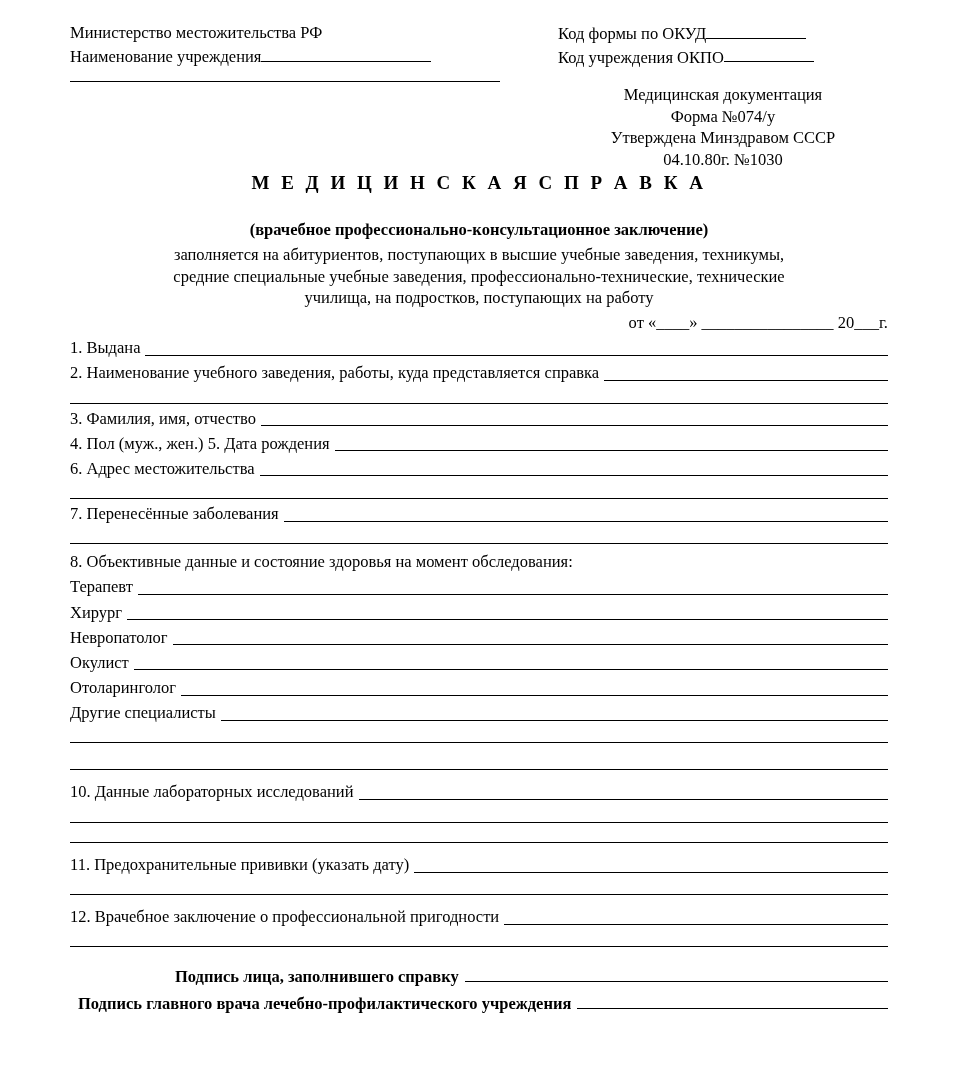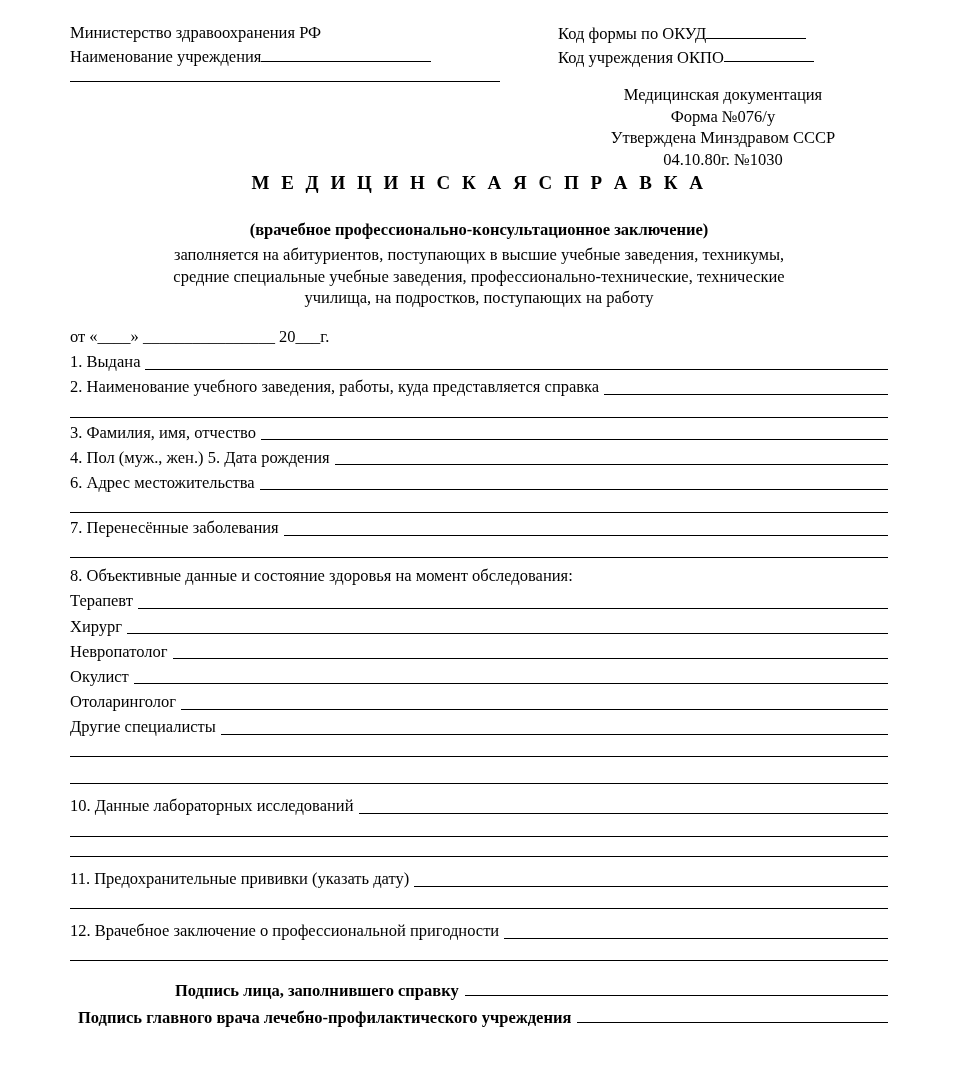--- a/index.html
+++ b/index.html
@@ -75,22 +75,22 @@
     font-weight: bold;
     font-size: 16.5px;
     margin-top: 23px;
   }
   .desc {
     text-align: center;
     margin-top: 4px;
     line-height: 1.32;
   }
   .dateline {
-    text-align: left;
-    margin-top: 17px;
+    text-align: right;
+    margin-top: 3px;
   }
 
   
   .row {
     display: flex;
     align-items: center;
     white-space: nowrap;
     margin-top: 4px;
   }
   .row .lbl { flex: 0 0 auto; padding-right: 5px; }
@@ -121,36 +121,36 @@
   .sig.center-ind2 { padding-left: 8px; }
 </style>
 </head>
 <body>
 
 <div class="page">
   <div class="inner">
 
     <div class="header">
       <div class="header-left">
-        <div class="hline">Министерство здравоохранения РФ</div>
+        <div class="hline">Министерство местожительства РФ</div>
         <div class="hline">
           <span>Наименование учреждения</span><span class="fill" style="width:170px"></span>
         </div>
         <div class="rule"></div>
       </div>
       <div class="header-right">
         <div class="hline">
           <span>Код формы по ОКУД</span><span class="fill" style="width:100px"></span>
         </div>
         <div class="hline">
           <span>Код учреждения ОКПО</span><span class="fill" style="width:90px"></span>
         </div>
         <div class="center-blk">
           <div>Медицинская документация</div>
-          <div>Форма №076/у</div>
+          <div>Форма №074/у</div>
           <div>Утверждена Минздравом СССР</div>
           <div>04.10.80г. №1030</div>
         </div>
       </div>
     </div>
 
     <div class="title">М Е Д И Ц И Н С К А Я    С П Р А В К А</div>
     <div class="subtitle">(врачебное профессионально-консультационное заключение)</div>
     <div class="desc">
       <div>заполняется на абитуриентов, поступающих в высшие учебные заведения, техникумы,</div>

